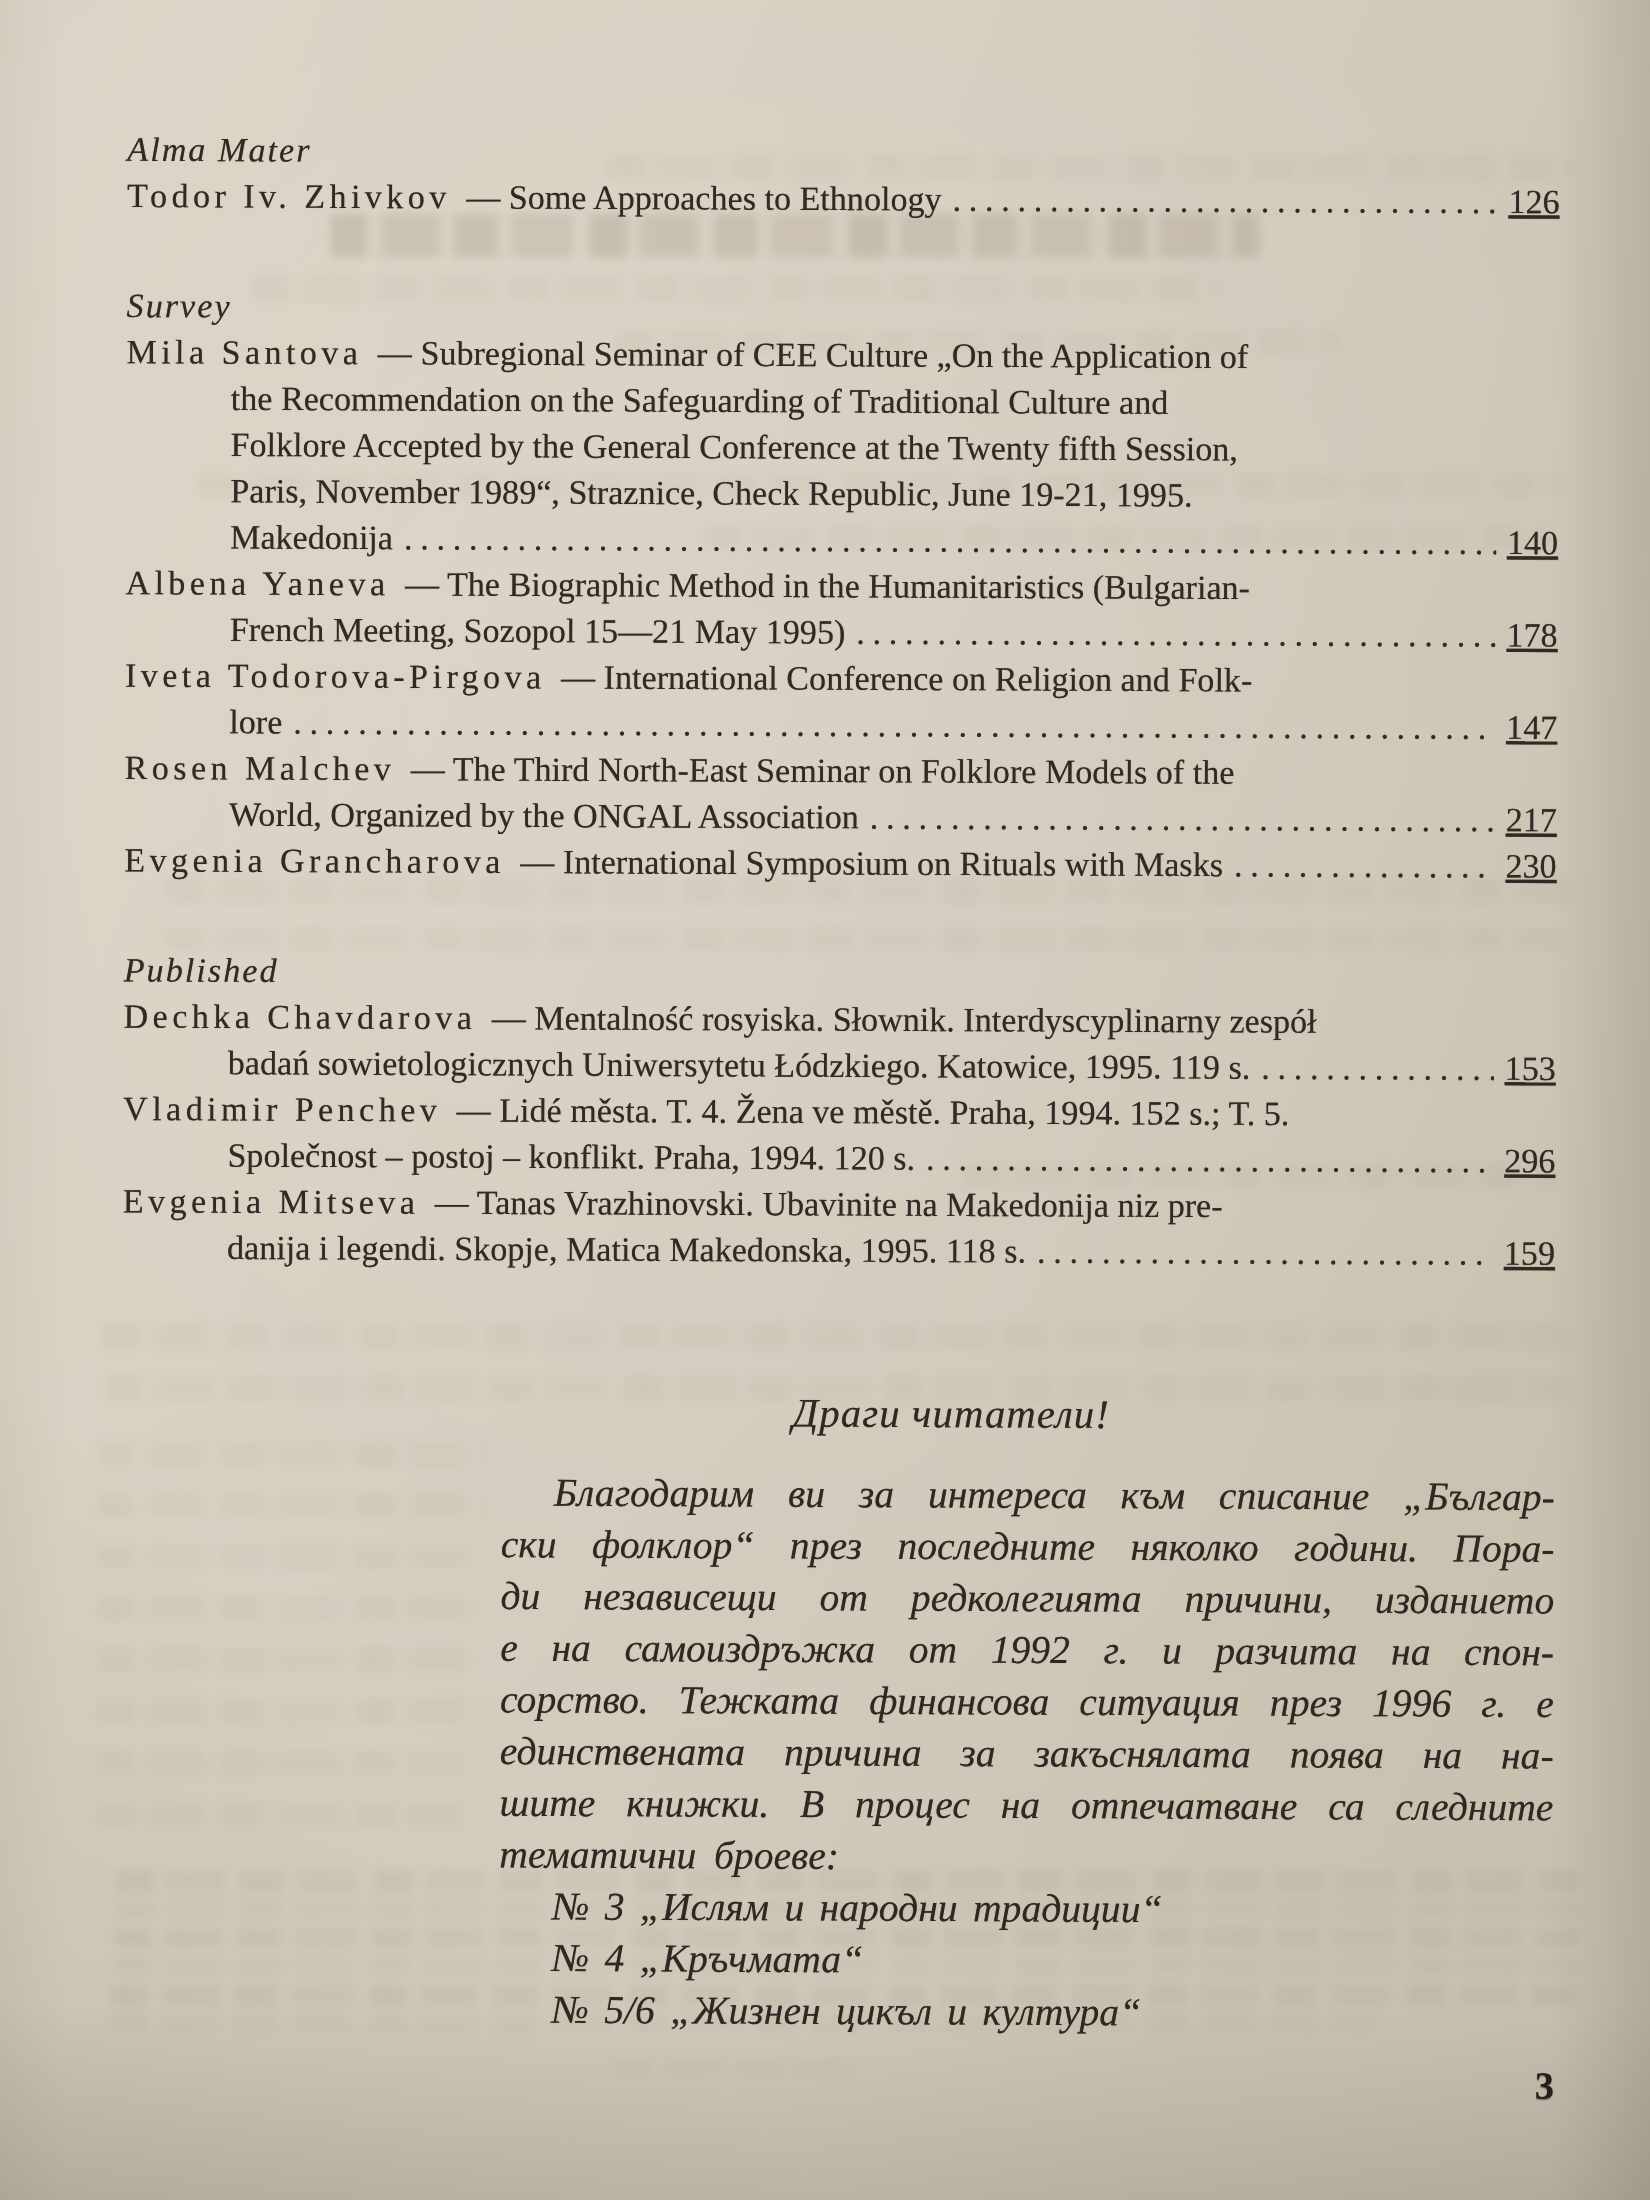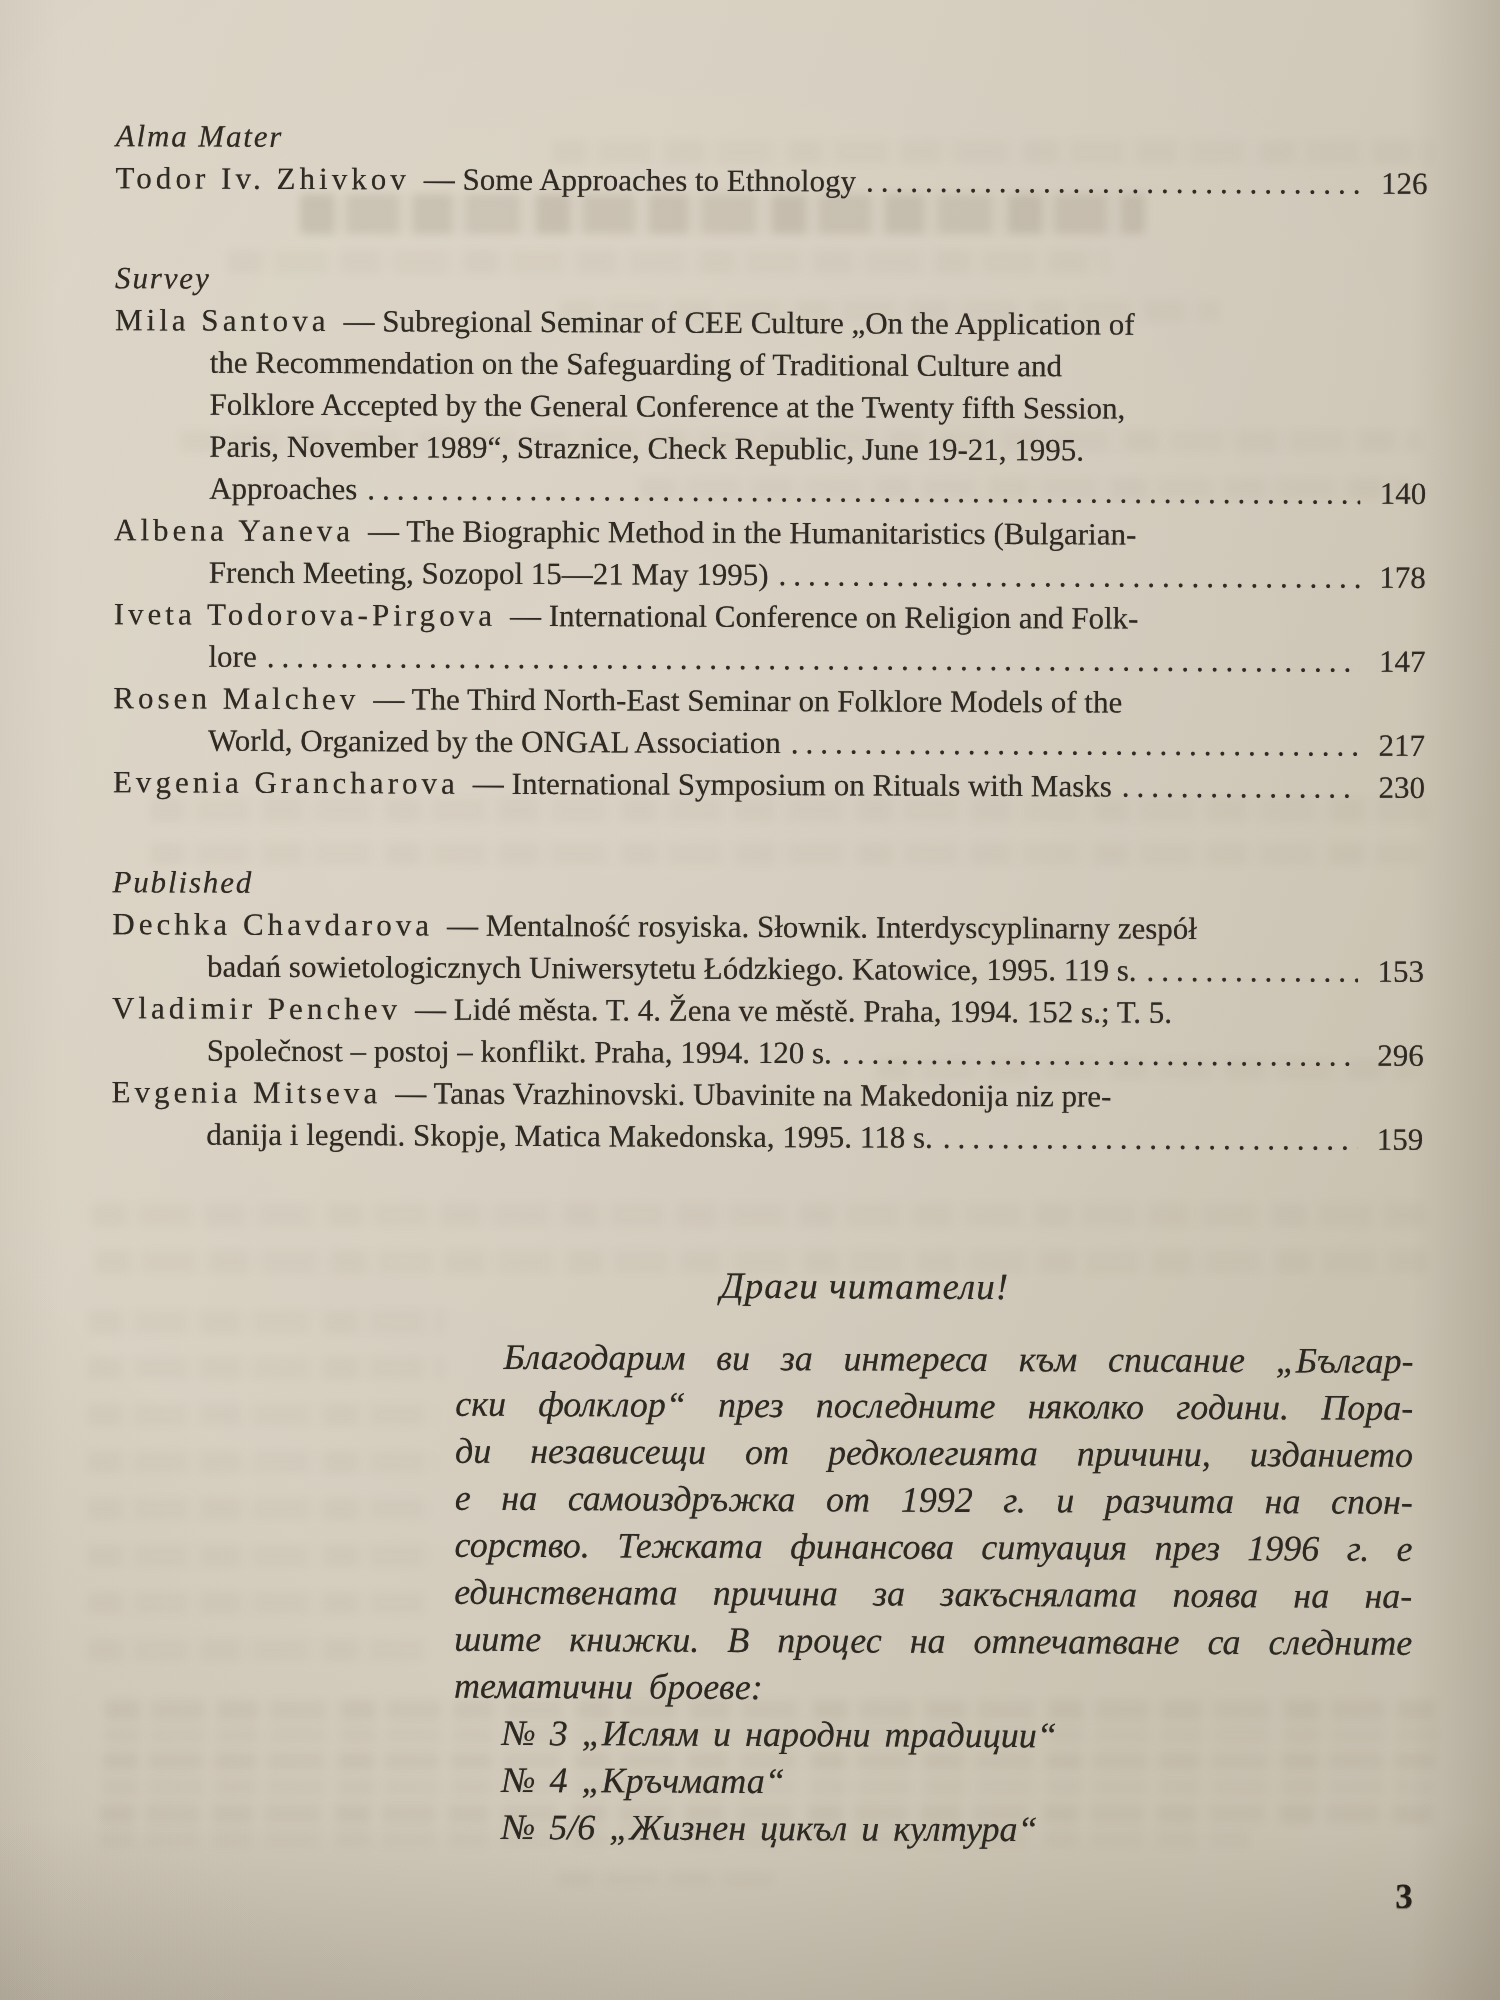--- a/index.html
+++ b/index.html
@@ -48,21 +48,21 @@
   .author{letter-spacing:.13em;margin-right:14px;white-space:nowrap;}
   .ttext{white-space:nowrap;}
   .leader{
     flex:1 1 auto;min-width:12px;overflow:hidden;white-space:nowrap;
     padding:0 6px 0 10px;
   }
   .leader::after{
     content:"..........................................................................................................................";
     letter-spacing:7px;
   }
-  .pagenum{flex:0 0 auto;width:66px;text-align:right;white-space:nowrap;}
+  .pagenum{flex:0 0 auto;width:66px;text-align:center;white-space:nowrap;text-decoration:underline;}
   
   .notice{
     position:absolute;left:457px;top:1262px;width:958px;
     font-style:italic;font-size:36px;line-height:47px;color:#2c2822;
   }
   .n-title{
     font-size:37px;text-align:center;transform:translateX(-70px);
     letter-spacing:1px;
   }
   .n-para{margin-top:26px;}
@@ -128,21 +128,21 @@
         <div class="toc-line cont">
           <span class="ttext">the Recommendation on the Safeguarding of Traditional Culture and</span>
         </div>
         <div class="toc-line cont">
           <span class="ttext">Folklore Accepted by the General Conference at the Twenty fifth Session,</span>
         </div>
         <div class="toc-line cont">
           <span class="ttext">Paris, November 1989“, Straznice, Check Republic, June 19-21, 1995.</span>
         </div>
         <div class="toc-line cont">
-          <span class="ttext">Approaches</span>
+          <span class="ttext">Makedonija</span>
           <span class="leader"></span>
           <span class="pagenum">140</span>
         </div>
         <div class="toc-line">
           <span class="author">Albena Yaneva</span>
           <span class="ttext">— The Biographic Method in the Humanitaristics (Bulgarian-</span>
         </div>
         <div class="toc-line cont">
           <span class="ttext">French Meeting, Sozopol 15—21 May 1995)</span>
           <span class="leader"></span>

